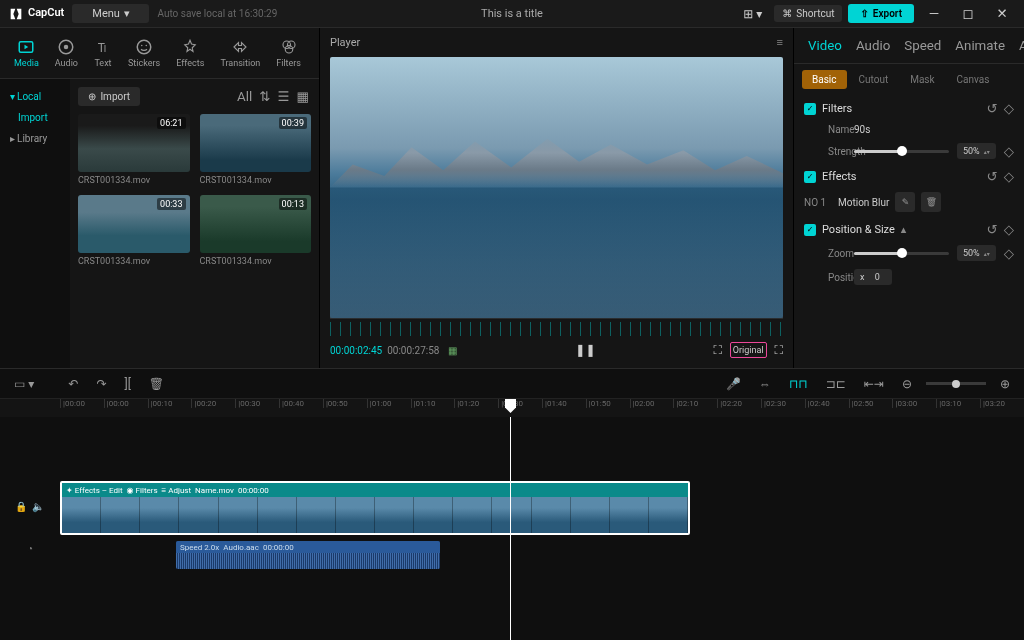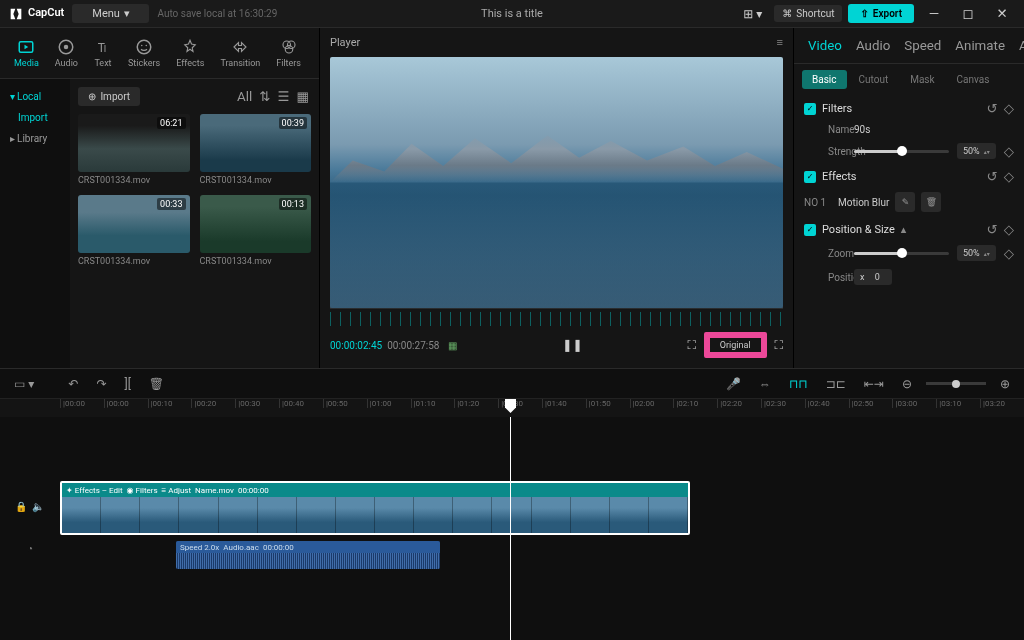--- a/index.html
+++ b/index.html
@@ -49,29 +49,29 @@
 .mountains { position:absolute; top:28%; left:0; right:0; height:22%; background:linear-gradient(180deg,transparent,#8a9aa8 40%,#6a7a88 70%,transparent); clip-path:polygon(0 100%,5% 60%,12% 80%,18% 30%,25% 70%,32% 20%,40% 65%,48% 15%,55% 55%,62% 25%,70% 60%,78% 35%,85% 70%,92% 45%,100% 75%,100% 100%); }
 .reflection { position:absolute; top:50%; left:0; right:0; bottom:0; background:linear-gradient(180deg,rgba(138,154,168,.5),rgba(26,74,106,.8)); transform:scaleY(-1); opacity:.7; }
 .player-ruler { height:14px; margin:4px 10px 0; background:repeating-linear-gradient(90deg,#00d4d4 0,#00d4d4 1px,transparent 1px,transparent 10px); opacity:.4; }
 .player-controls { display:flex; align-items:center; padding:6px 10px 10px; gap:10px; }
 .timecode { font-size:10px; }
 .tc-current { color:#00d4d4; }
 .tc-total { color:#888; }
 .pc-center { margin:0 auto; display:flex; gap:8px; }
 .pc-btn { background:none; border:none; color:#ccc; cursor:pointer; font-size:12px; }
 .pc-right { display:flex; gap:8px; align-items:center; }
-.orig-btn { border:6px solid #ec4899; background:none; color:#ccc; padding:2px 10px; font-size:9px; border-radius:2px; cursor:pointer; }
+.orig-btn { border:1px solid #ec4899; background:none; color:#ccc; padding:2px 2px; font-size:9px; border-radius:2px; cursor:pointer; }
 
 .right-panel { width:230px; background:#151515; display:flex; flex-direction:column; overflow:hidden; }
 .prop-tabs { display:flex; padding:6px 8px; gap:2px; border-bottom:1px solid #2a2a2a; font-size:10px; }
 .prop-tab { background:none; border:none; color:#999; padding:4px 6px; cursor:pointer; }
 .prop-tab.active { color:#00d4d4; }
 .sub-tabs { display:flex; padding:6px 8px; gap:2px; }
 .sub-tab { background:none; border:none; color:#777; padding:4px 10px; font-size:10px; cursor:pointer; border-radius:3px; }
-.sub-tab.active { background:#0f766e; color:#fff; }
+.sub-tab.active { background:#a16207; color:#fff; }
 .props { padding:6px 10px; overflow:auto; flex:1; }
 .prop-section { margin-bottom:10px; }
 .prop-head { display:flex; align-items:center; gap:6px; font-size:11px; color:#ddd; margin-bottom:8px; }
 .prop-check { width:12px; height:12px; background:#00d4d4; border-radius:2px; display:inline-flex; align-items:center; justify-content:center; color:#000; font-size:8px; }
 .prop-icons { margin-left:auto; display:flex; gap:6px; color:#888; }
 .prop-icon-btn { background:none; border:none; color:#888; cursor:pointer; }
 .prop-row { display:flex; align-items:center; gap:8px; margin-bottom:8px; font-size:10px; }
 .prop-label { width:42px; color:#888;padding-left:24px; }
 .prop-value { color:#ccc; }
 .slider { flex:1; height:3px; background:#3a3a3a; border-radius:2px; position:relative; cursor:pointer; }

